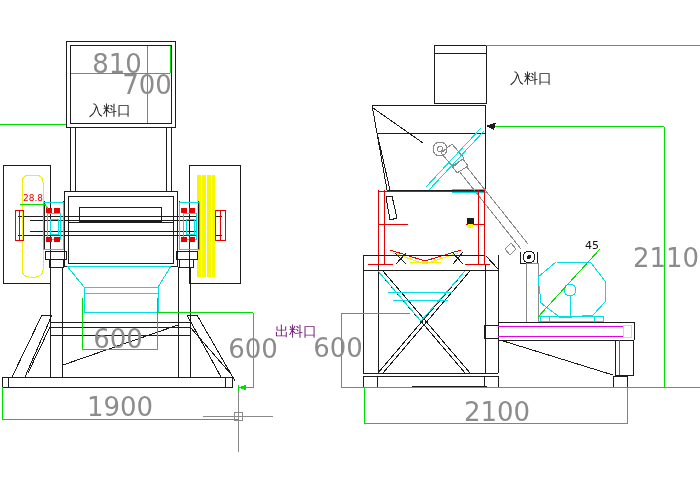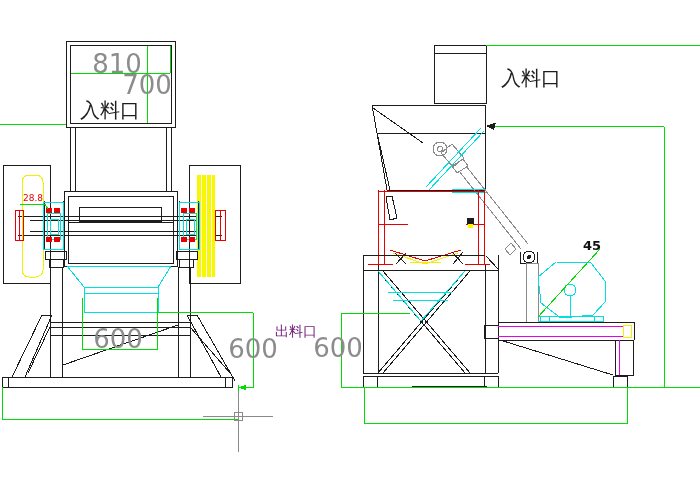--- a/index.html
+++ b/index.html
@@ -17,24 +17,24 @@
   .r{stroke:#e60000}
   .m{stroke:#e800e8}
   .fy{fill:#f7f700;stroke:none}
   .fr{fill:#e60000;stroke:none}
   .fk{fill:#1c1c1c;stroke:none}
   .fg{fill:#00dd00;stroke:none}
   .fkk{fill:#1c1c1c;stroke:none}
   .wht{stroke:#ffffff}
   .lbl{position:absolute;transform:translate(-50%,-50%);white-space:nowrap;line-height:1;}
   .dim{color:#8c8c8c;font-size:26px;letter-spacing:0px;font-weight:400;}
-  .cjk{color:#1d1d1d;font-size:20px;}
+  .cjk{color:#1d1d1d;font-size:14px;}
   .cjk-sm{color:#701a75;font-size:14px;}
   .tiny-red{color:#e60000;font-size:9px;font-weight:400;}
-  .tiny-blk{color:#111;font-size:13px;font-weight:700;}
+  .tiny-blk{color:#111;font-size:11px;font-weight:400;}
 </style>
 </head>
 <body>
 
 <div id="stage">
 
 <svg width="700" height="500" viewBox="0 0 700 500">
 
   <g>
 
@@ -300,17 +300,20 @@
   </g>
 </svg>
 
 <div class="lbl dim" style="left:117px;top:64px">810</div>
 <div class="lbl dim" style="left:147px;top:85px">700</div>
 <div class="lbl cjk" style="left:110px;top:110px">入料口</div>
 <div class="lbl tiny-red" style="left:33px;top:198px">28.8</div>
 <div class="lbl dim" style="left:118px;top:339px">600</div>
 <div class="lbl dim" style="left:253px;top:349px">600</div>
 <div class="lbl cjk-sm" style="left:296px;top:331px">出料口</div>
+<div class="lbl dim" style="left:120px;top:407px">1900</div>
 <div class="lbl cjk" style="left:531px;top:78px">入料口</div>
 <div class="lbl dim" style="left:338px;top:348px">600</div>
+<div class="lbl dim" style="left:666px;top:258px">2110</div>
+<div class="lbl dim" style="left:497px;top:412px">2100</div>
 <div class="lbl tiny-blk" style="left:592px;top:245px">45</div>
 
 </div>
 
 </body></html>

